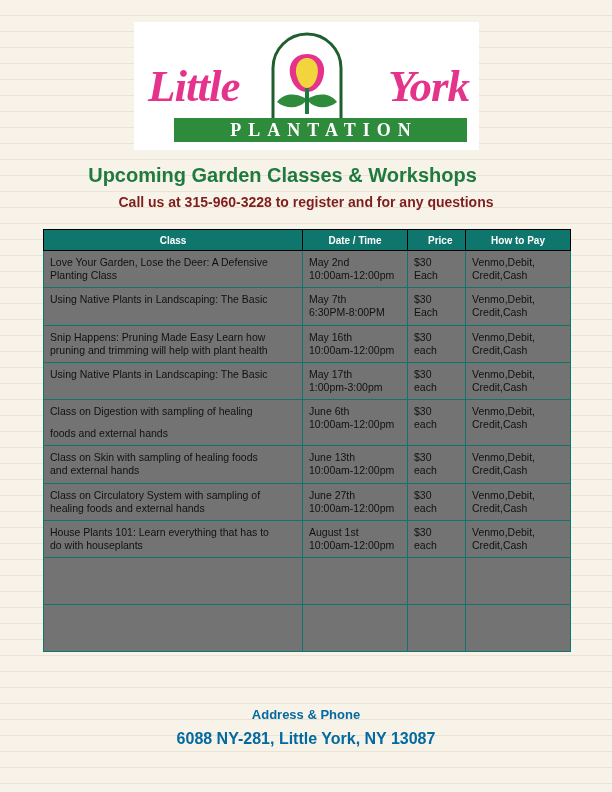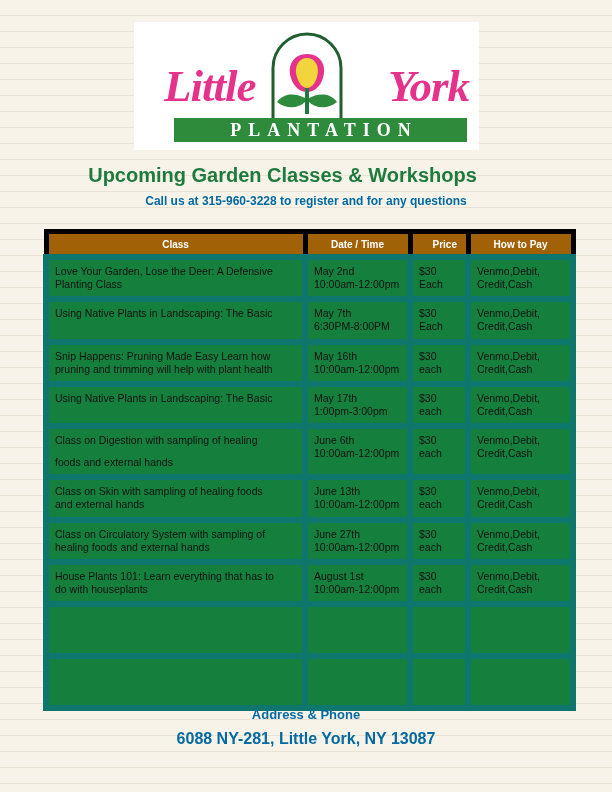--- a/index.html
+++ b/index.html
@@ -50,21 +50,20 @@
   .logo-text-left {
     position: absolute;
     left: 14px;
     top: 38px;
     font-family: "Liberation Serif", serif;
     font-style: italic;
     font-size: 45px;
     font-weight: bold;
     color: #e5338c;
     letter-spacing: -1px;
-    margin-left: 16px;
   }
   .logo-text-right {
     position: absolute;
     right: 10px;
     top: 38px;
     font-family: "Liberation Serif", serif;
     font-style: italic;
     font-size: 45px;
     font-weight: bold;
     color: #e5338c;
@@ -109,50 +108,50 @@
     color: #1f7a3f;
     font-size: 20px;
     font-weight: bold;
   }
   .subtitle {
     position: absolute;
     top: 194px;
     left: 0;
     width: 612px;
     text-align: center;
-    color: #0369a1;
-    font-size: 12px;
+    color: #7f1d1d;
+    font-size: 14px;
     font-weight: bold;
   }
 
   
   .table-wrap {
     position: absolute;
     left: 43px;
     top: 229px;
     width: 527px;
   }
   table.classes {
     border-collapse: collapse;
     width: 527px;
     table-layout: fixed;
   }
   table.classes th {
-    background: #a16207;
+    background: #0f766e;
     color: #ffffff;
     font-size: 10px;
     font-weight: bold;
     text-align: center;
     padding: 4px 20px;
-    border: 5px solid #000000;
+    border: 1px solid #000000;
     height: 12px;
   }
   table.classes td {
-    background: #15803d;
-    border: 6px solid #0f766e;
+    background: #737373;
+    border: 1px solid #0f766e;
     font-size: 10.5px;
     color: #111111;
     padding: 5px 6px;
     vertical-align: top;
     line-height: 1.25;
   }
   td.empty-cell {
     height: 36px;
   }
   .col-class   { width: 259px; }

